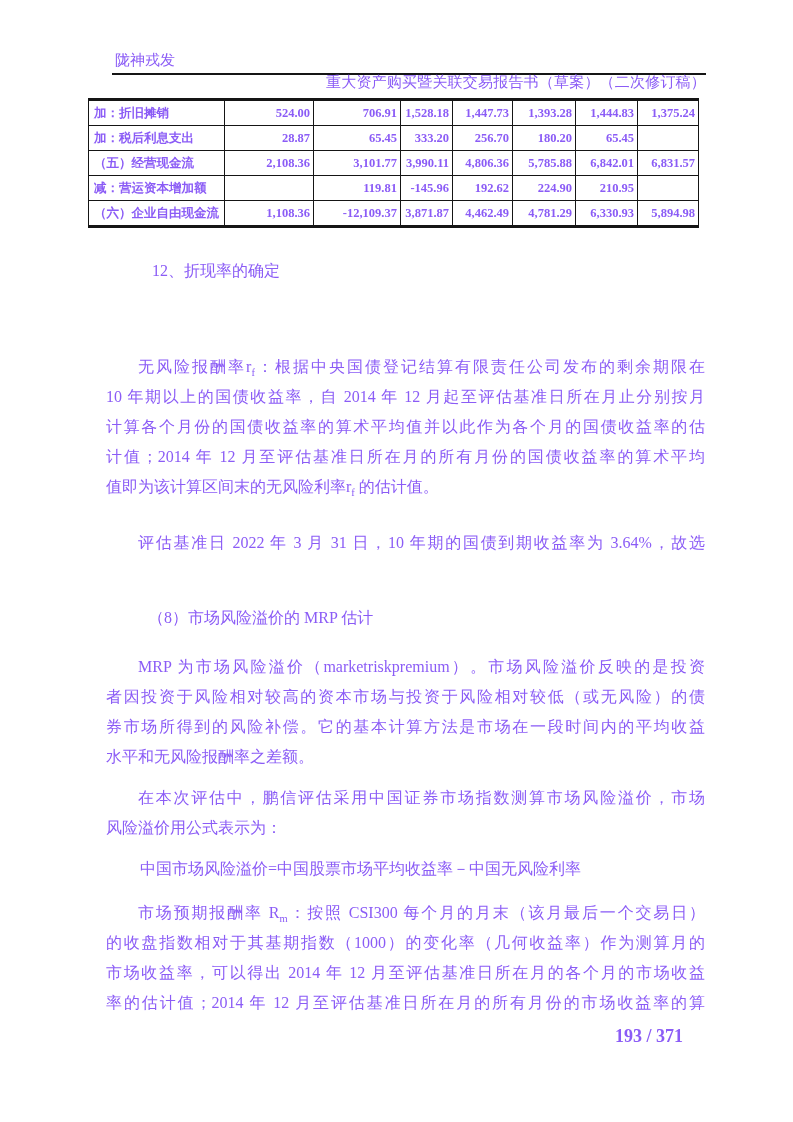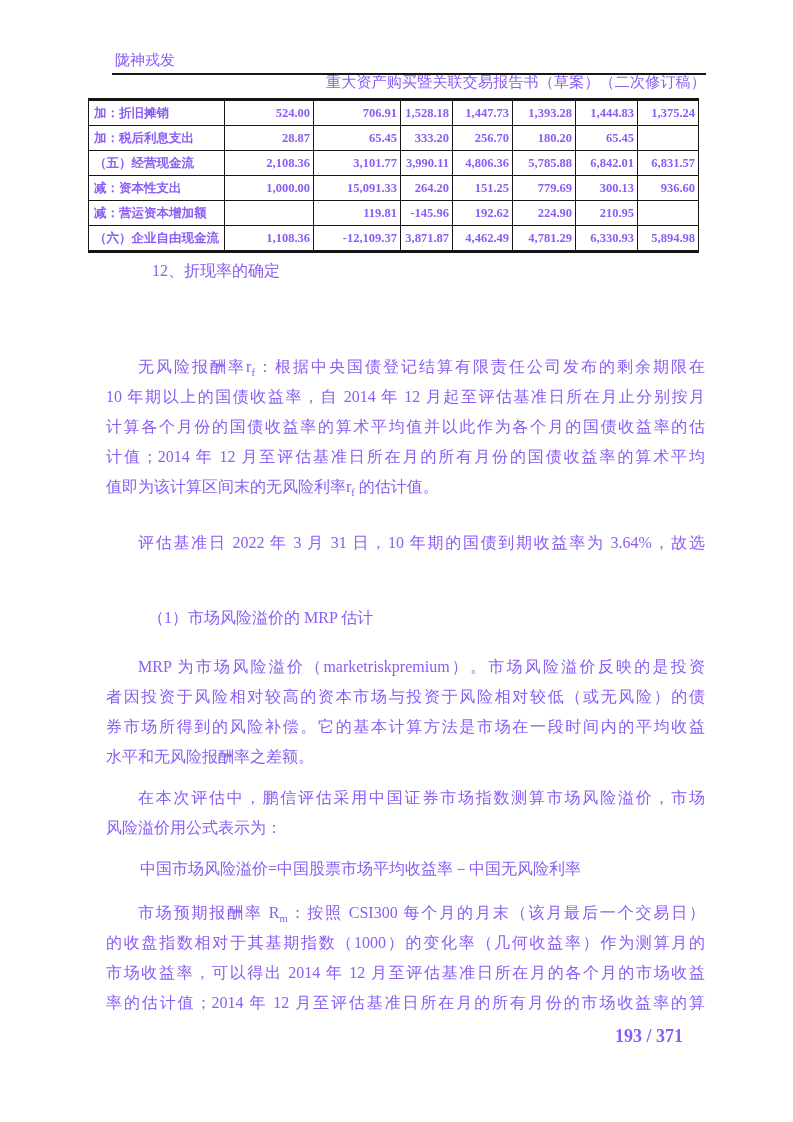--- a/index.html
+++ b/index.html
@@ -98,30 +98,20 @@
           <td class="lbl">（五）经营现金流</td>
           <td class="val">2,108.36</td>
           <td class="val">3,101.77</td>
           <td class="val">3,990.11</td>
           <td class="val">4,806.36</td>
           <td class="val">5,785.88</td>
           <td class="val">6,842.01</td>
           <td class="val">6,831.57</td>
         </tr>
         <tr>
-          <td class="lbl">减：资本性支出</td>
-          <td class="val">1,000.00</td>
-          <td class="val">15,091.33</td>
-          <td class="val">264.20</td>
-          <td class="val">151.25</td>
-          <td class="val">779.69</td>
-          <td class="val">300.13</td>
-          <td class="val">936.60</td>
-        </tr>
-        <tr>
           <td class="lbl">减：营运资本增加额</td>
           <td class="val"></td>
           <td class="val">119.81</td>
           <td class="val">-145.96</td>
           <td class="val">192.62</td>
           <td class="val">224.90</td>
           <td class="val">210.95</td>
           <td class="val"></td>
         </tr>
         <tr>
@@ -142,21 +132,21 @@
       <div id="blk-para-risk-free-method" class="para">
         <div class="tline ind"><span>无风险报酬率r</span><sub>f</sub><span>：根据中央国债登记结算有限责任公司发布的剩余期限在</span></div>
         <div class="tline"><span>10 年期以上的国债收益率，自 2014 年 12 月起至评估基准日所在月止分别按月</span></div>
         <div class="tline"><span>计算各个月份的国债收益率的算术平均值并以此作为各个月的国债收益率的估</span></div>
         <div class="tline"><span>计值；2014 年 12 月至评估基准日所在月的所有月份的国债收益率的算术平均</span></div>
         <div class="tline nj"><span>值即为该计算区间末的无风险利率r</span><sub>f</sub><span> 的估计值。</span></div>
       </div>
       <div id="blk-para-valuation-date" class="para">
         <div class="tline ind"><span>评估基准日 2022 年 3 月 31 日，10 年期的国债到期收益率为 3.64%，故选</span></div>
       </div>
-      <div id="blk-heading-mrp" class="free-line"><span>（1）市场风险溢价的 MRP 估计</span></div>
+      <div id="blk-heading-mrp" class="free-line"><span>（8）市场风险溢价的 MRP 估计</span></div>
       <div id="blk-para-pengxin-method" class="para">
         <div class="tline ind"><span>在本次评估中，鹏信评估采用中国证券市场指数测算市场风险溢价，市场</span></div>
         <div class="tline nj"><span>风险溢价用公式表示为：</span></div>
       </div>
       <div id="blk-para-mrp-definition" class="para">
         <div class="tline ind"><span>MRP 为市场风险溢价（marketriskpremium）。市场风险溢价反映的是投资</span></div>
         <div class="tline"><span>者因投资于风险相对较高的资本市场与投资于风险相对较低（或无风险）的债</span></div>
         <div class="tline"><span>券市场所得到的风险补偿。它的基本计算方法是市场在一段时间内的平均收益</span></div>
         <div class="tline nj"><span>水平和无风险报酬率之差额。</span></div>
       </div>

